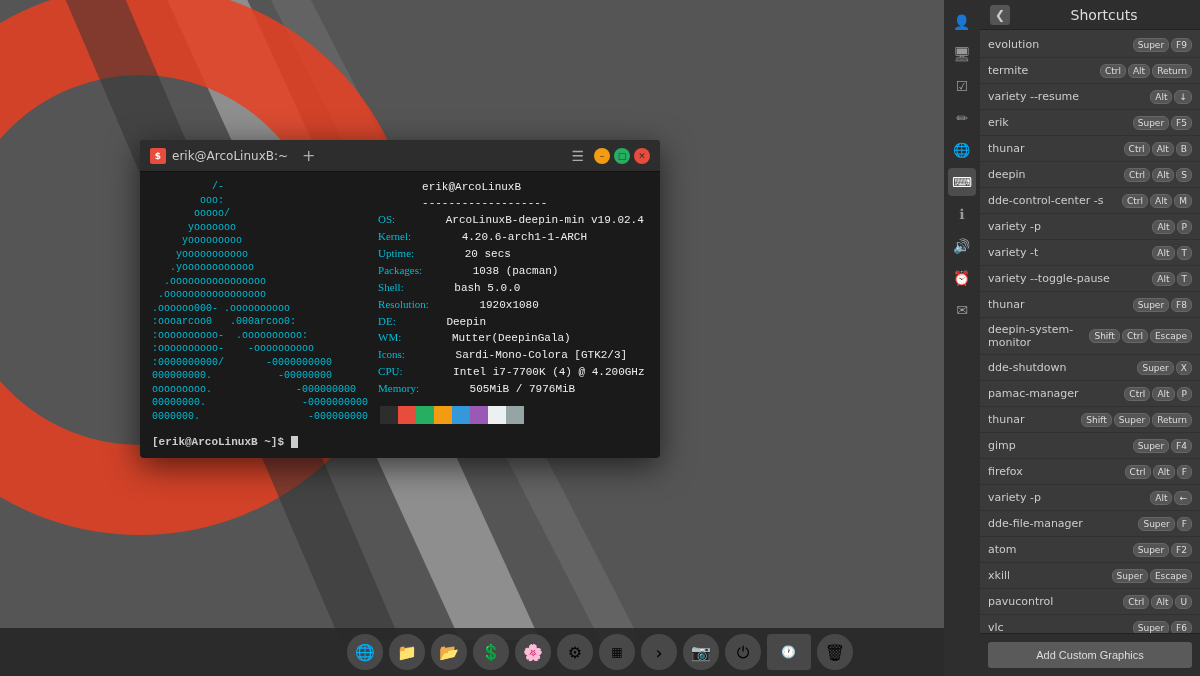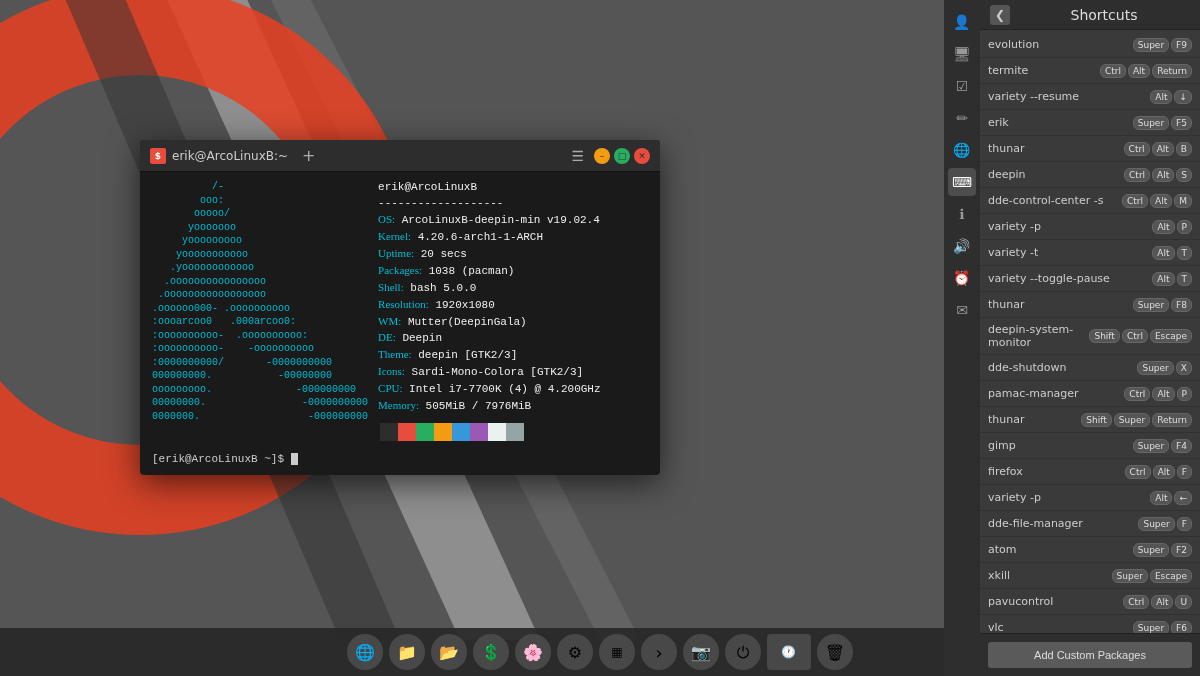--- a/index.html
+++ b/index.html
@@ -135,38 +135,39 @@
 
     .terminal-ascii {
       color: #00bcd4;
       white-space: pre;
       font-size: 10px;
       line-height: 1.35;
       min-width: 200px;
     }
 
     .info-label { color: #00bcd4; font-family: Liberation Serif, serif; }
-    .info-value { color: #eee; }
+    .info-value { color: #eee; margin-left: 44px; }
 
     .color-bar {
       display: flex;
       margin-top: 8px;
       margin-left: 2px;
     }
 
     .color-swatch {
       width: 18px;
       height: 18px;
     }
 
     .terminal-prompt {
       padding: 4px 12px 10px;
       font-family: 'Courier New', monospace;
       font-size: 11px;
       color: #ccc;
+      font-weight: bold;
     }
 
     
     .shortcuts-panel {
       position: absolute;
       right: 0;
       top: 0;
       bottom: 0;
       width: 220px;
       background: #3a3a3a;
@@ -345,23 +346,22 @@
 0000000.                  -000000000</div>
       <div style="font-size:11px;line-height:1.45;white-space:nowrap;">
         <div><span class="info-value">erik@ArcoLinuxB</span></div>
         <div><span class="info-value">-------------------</span></div>
         <div><span class="info-label">OS:</span><span class="info-value"> ArcoLinuxB-deepin-min v19.02.4</span></div>
         <div><span class="info-label">Kernel:</span><span class="info-value"> 4.20.6-arch1-1-ARCH</span></div>
         <div><span class="info-label">Uptime:</span><span class="info-value"> 20 secs</span></div>
         <div><span class="info-label">Packages:</span><span class="info-value"> 1038 (pacman)</span></div>
         <div><span class="info-label">Shell:</span><span class="info-value"> bash 5.0.0</span></div>
         <div><span class="info-label">Resolution:</span><span class="info-value"> 1920x1080</span></div>
+        <div><span class="info-label">DE:</span><span class="info-value"> Deepin</span></div>
         <div><span class="info-label">WM:</span><span class="info-value"> Mutter(DeepinGala)</span></div>
-        <div><span class="info-label">DE:</span><span class="info-value"> Deepin</span></div>
-        <div><span class="info-label">Theme:</span><span class="info-value"> deepin [GTK2/3]</span></div>
         <div><span class="info-label">Icons:</span><span class="info-value"> Sardi-Mono-Colora [GTK2/3]</span></div>
         <div><span class="info-label">CPU:</span><span class="info-value"> Intel i7-7700K (4) @ 4.200GHz</span></div>
         <div><span class="info-label">Memory:</span><span class="info-value"> 505MiB / 7976MiB</span></div>
         <div class="color-bar">
           <div class="color-swatch" style="background:#2d2d2d"></div>
           <div class="color-swatch" style="background:#e74c3c"></div>
           <div class="color-swatch" style="background:#27ae60"></div>
           <div class="color-swatch" style="background:#f39c12"></div>
           <div class="color-swatch" style="background:#3498db"></div>
           <div class="color-swatch" style="background:#9b59b6"></div>
@@ -577,16 +577,16 @@
         </div>
         <div class="shortcut-item">
           <span class="shortcut-name">vlc</span>
           <div class="shortcut-keys">
             <span class="key-badge">Super</span>
             <span class="key-badge">F6</span>
           </div>
         </div>
       </div>
     <div class="shortcuts-footer">
-      <button class="add-shortcut-btn">Add Custom Packages</button>
+      <button class="add-shortcut-btn">Add Custom Graphics</button>
     </div>
   </div>
 </div>
 
 </body></html>

